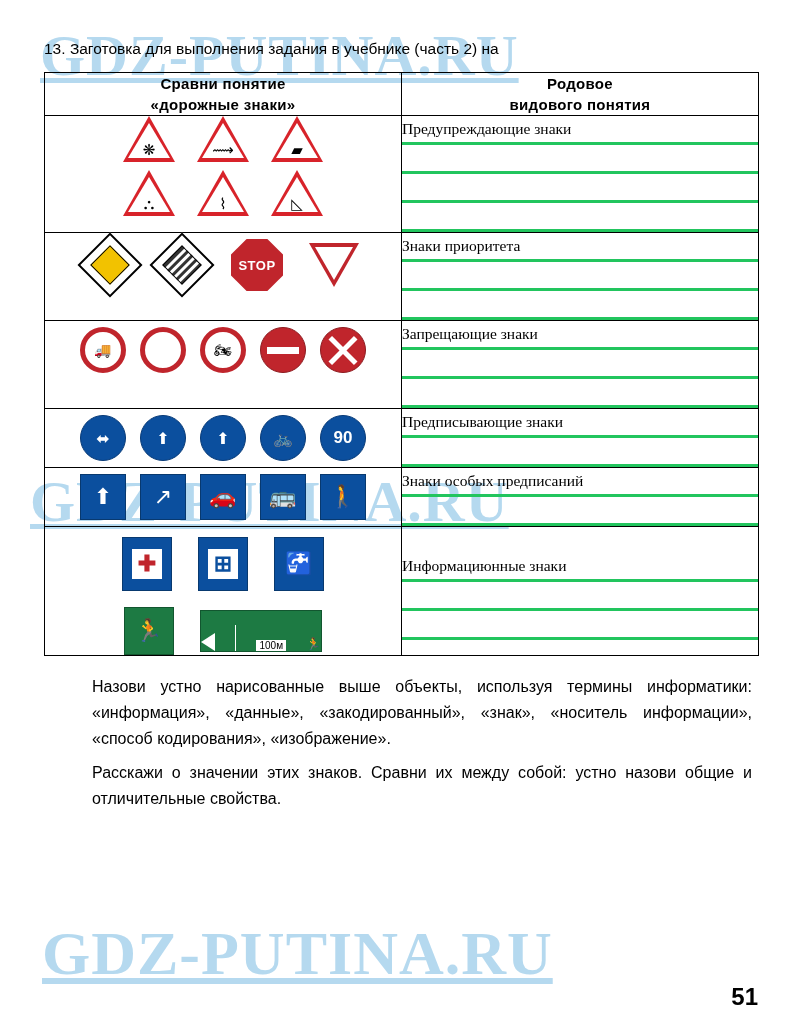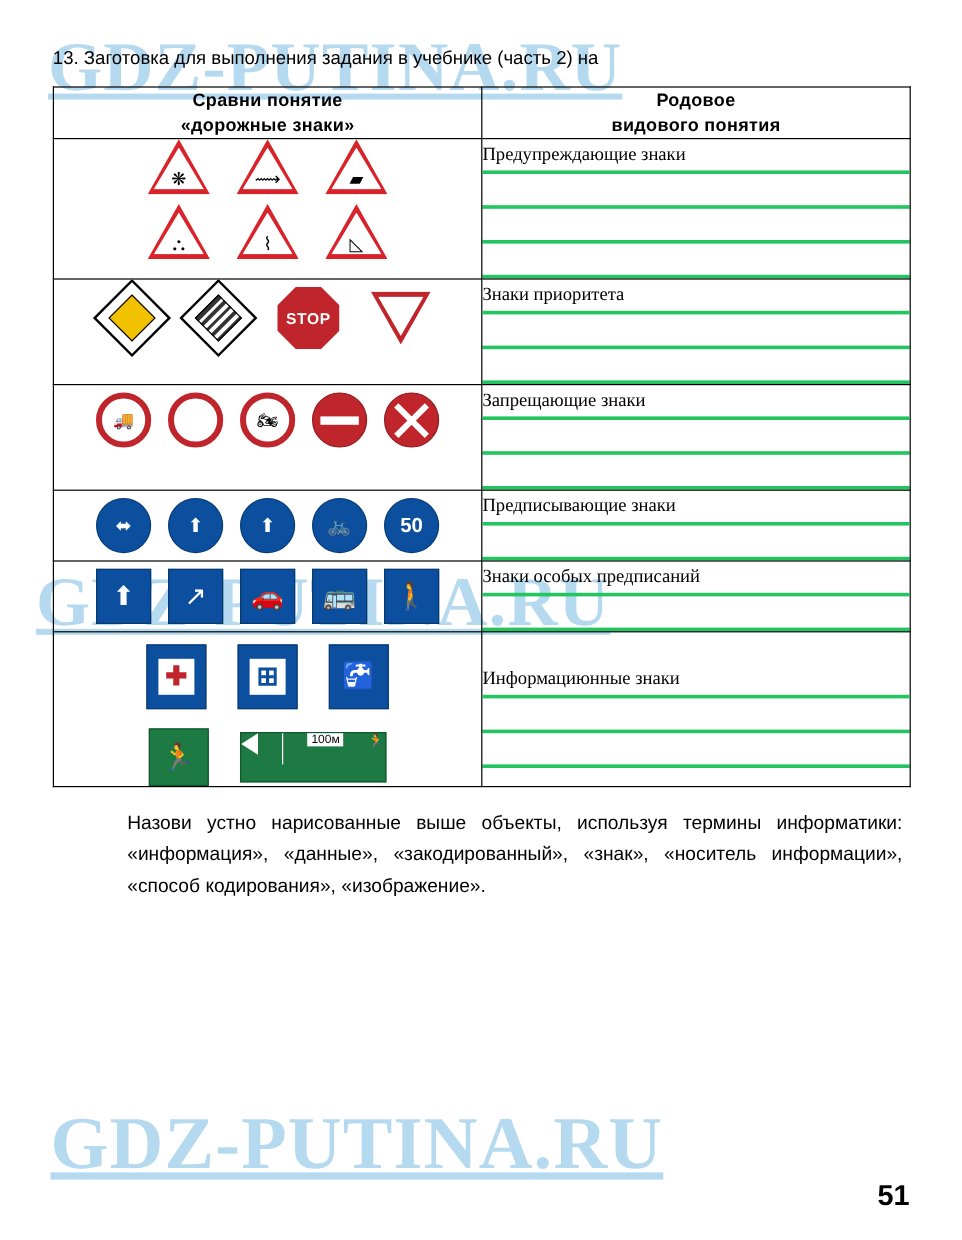--- a/index.html
+++ b/index.html
@@ -212,21 +212,21 @@
     width: 30px; height: 30px; background: #fff; color:#c0252c;
     display:flex; align-items:center; justify-content:center;
     font-size: 22px; font-weight: bold; line-height: 1;
   }
   .sq .plate.blue { color:#0b4f9e; }
   .sq .glyph { font-size: 22px; line-height: 1; }
 
   .rect-wide {
     width: 120px; height: 40px;
     background: #0b4f9e; border: 1px solid #08396f;
-    display: flex; align-items: flex-start; justify-content: center;
+    display: flex; align-items: flex-end; justify-content: center;
     gap: 20px; color: #fff; font-size: 12px; position: relative;
   }
   .rect-wide .arrowleft {
     width: 0; height: 0;
     border-top: 9px solid transparent;
     border-bottom: 9px solid transparent;
     border-right: 14px solid #fff;
   }
   .rect-wide .whitebox {
     width: 11px; height: 26px; background: #fff;
@@ -238,21 +238,21 @@
   
   .outro {
     position: relative;
     z-index: 2;
     margin-top: 18px;
     font-size: 16px;
     line-height: 26px;
     text-align: justify;
     padding: 0 6px 0 48px;
   }
-  .outro p { margin: 0 0 2px 14px; }
+  .outro p { margin: 0 0 2px 0; }
   .outro p.second { margin-top: 8px; }
 
   .page-num {
     position: absolute;
     right: 44px;
     bottom: 22px;
     font-size: 24px;
     font-weight: bold;
     z-index: 3;
   }
@@ -378,21 +378,21 @@
     </tr>
 
     <tr>
       <td class="icons">
         <div class="rowi" style="gap:14px; padding:6px 0 4px 0;">
           <div class="sign circ blue">⬌</div>
           <div class="sign circ blue">⬆</div>
           <div class="sign circ blue">⬆</div>
           <div class="sign circ blue">🚲</div>
           <div class="sign circ blue">
-                <span class="num">50</span>
+                <span class="num">90</span>
               </div>
         </div>
       </td>
       <td class="ans">
         <div class="written rule">Предписывающие знаки</div>
         <div class="rule"></div>
       </td>
     </tr>
 
     <tr>
@@ -451,16 +451,17 @@
         <div class="written rule">Информациюнные знаки</div>
         <div class="rule"></div>
         <div class="rule"></div>
       </td>
     </tr>
   </tbody>
     </table>
 
   <div class="outro">
     <p>Назови устно нарисованные выше объекты, используя термины информатики: «информация», «данные», «закодированный», «знак», «носитель информации», «способ кодирования», «изображение».</p>
+    <p class="second">Расскажи о значении этих знаков. Сравни их между собой: устно назови общие и отличительные свойства.</p>
   </div>
 
   <div class="page-num">51</div>
 </div>
 
 </body></html>

